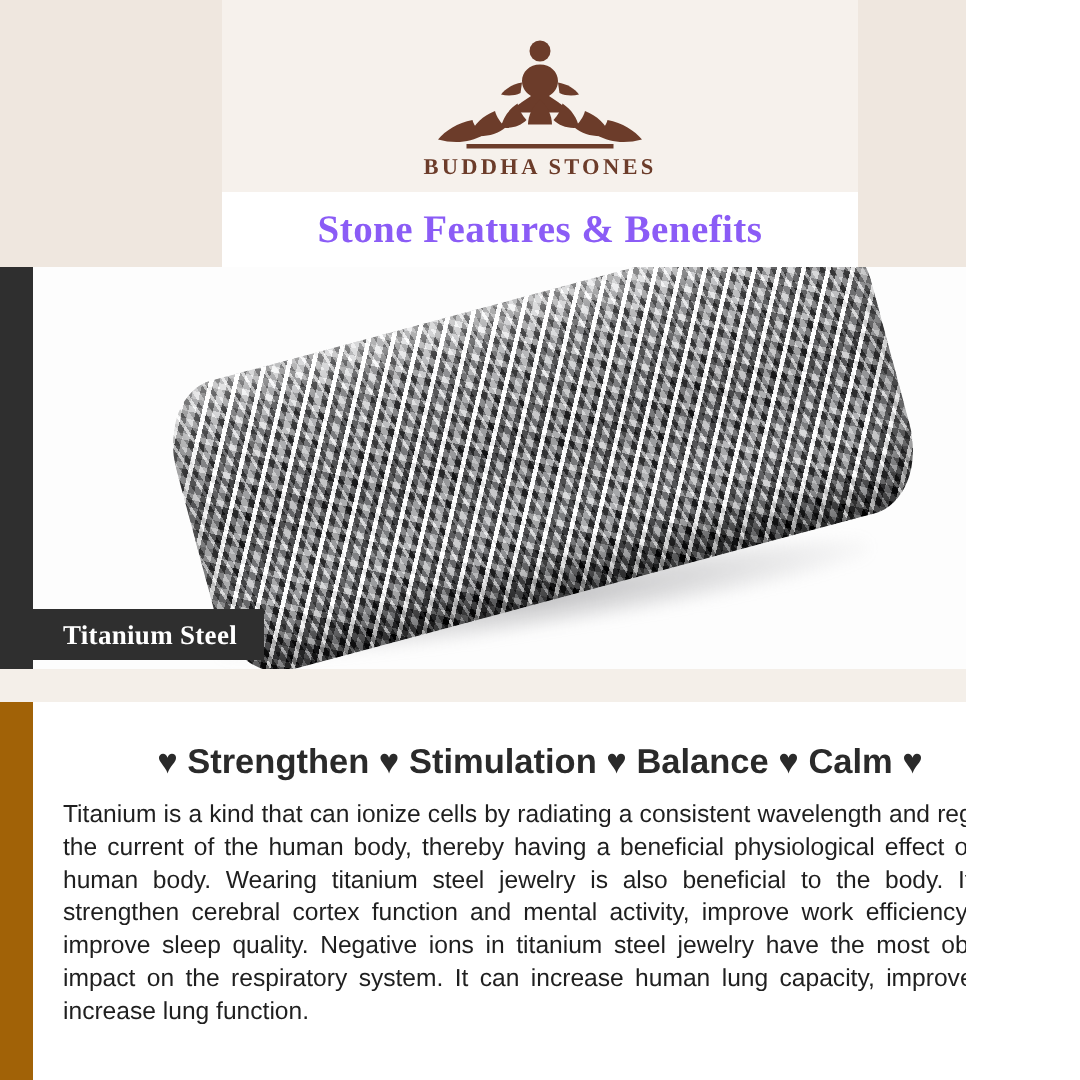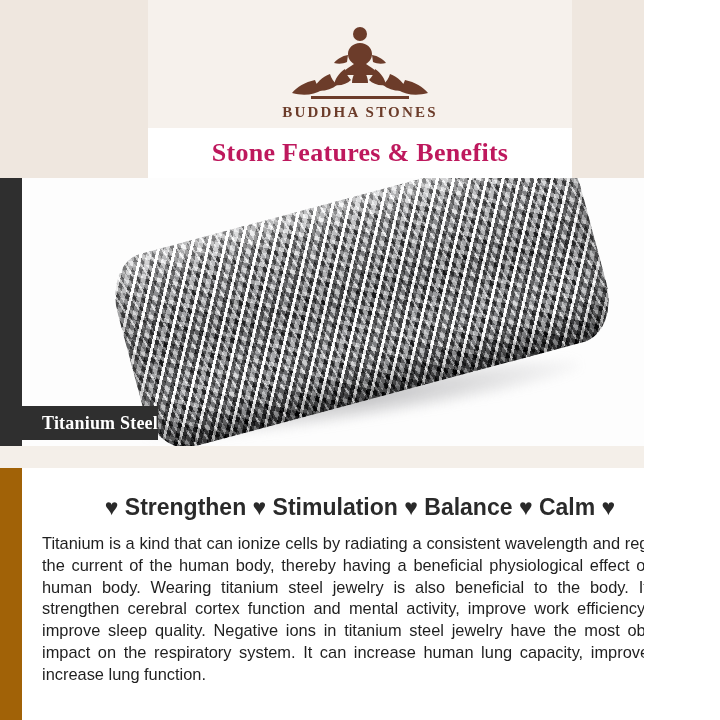--- a/index.html
+++ b/index.html
@@ -68,21 +68,21 @@
     height: 50px;
     background: #ffffff;
     display: flex;
     align-items: center;
     justify-content: center;
   }
   .title-band .title-text {
     font-family: "Liberation Serif", serif;
     font-size: 26px;
     font-weight: bold;
-    color: #be185d;
+    color: #8b5cf6;
     letter-spacing: 0.3px;
     text-align: center;
   }
 
   
   .photo-band {
     position: absolute;
     left: 0;
     top: 178px;
     width: 720px;
@@ -135,21 +135,21 @@
     transform: rotate(-9deg);
     filter: blur(4px);
   }
 
   
   .stone-label {
     position: absolute;
     left: 22px;
     top: 406px;
     height: 34px;
-    padding: 0 0 0 20px;
+    padding: 0 18px 0 20px;
     background: #2f2f2f;
     display: flex;
     align-items: center;
   }
   .stone-label .stone-label-text {
     color: #ffffff;
     font-size: 18px;
     font-weight: bold;
     font-family: "Liberation Serif", serif;
     letter-spacing: 0.2px;

